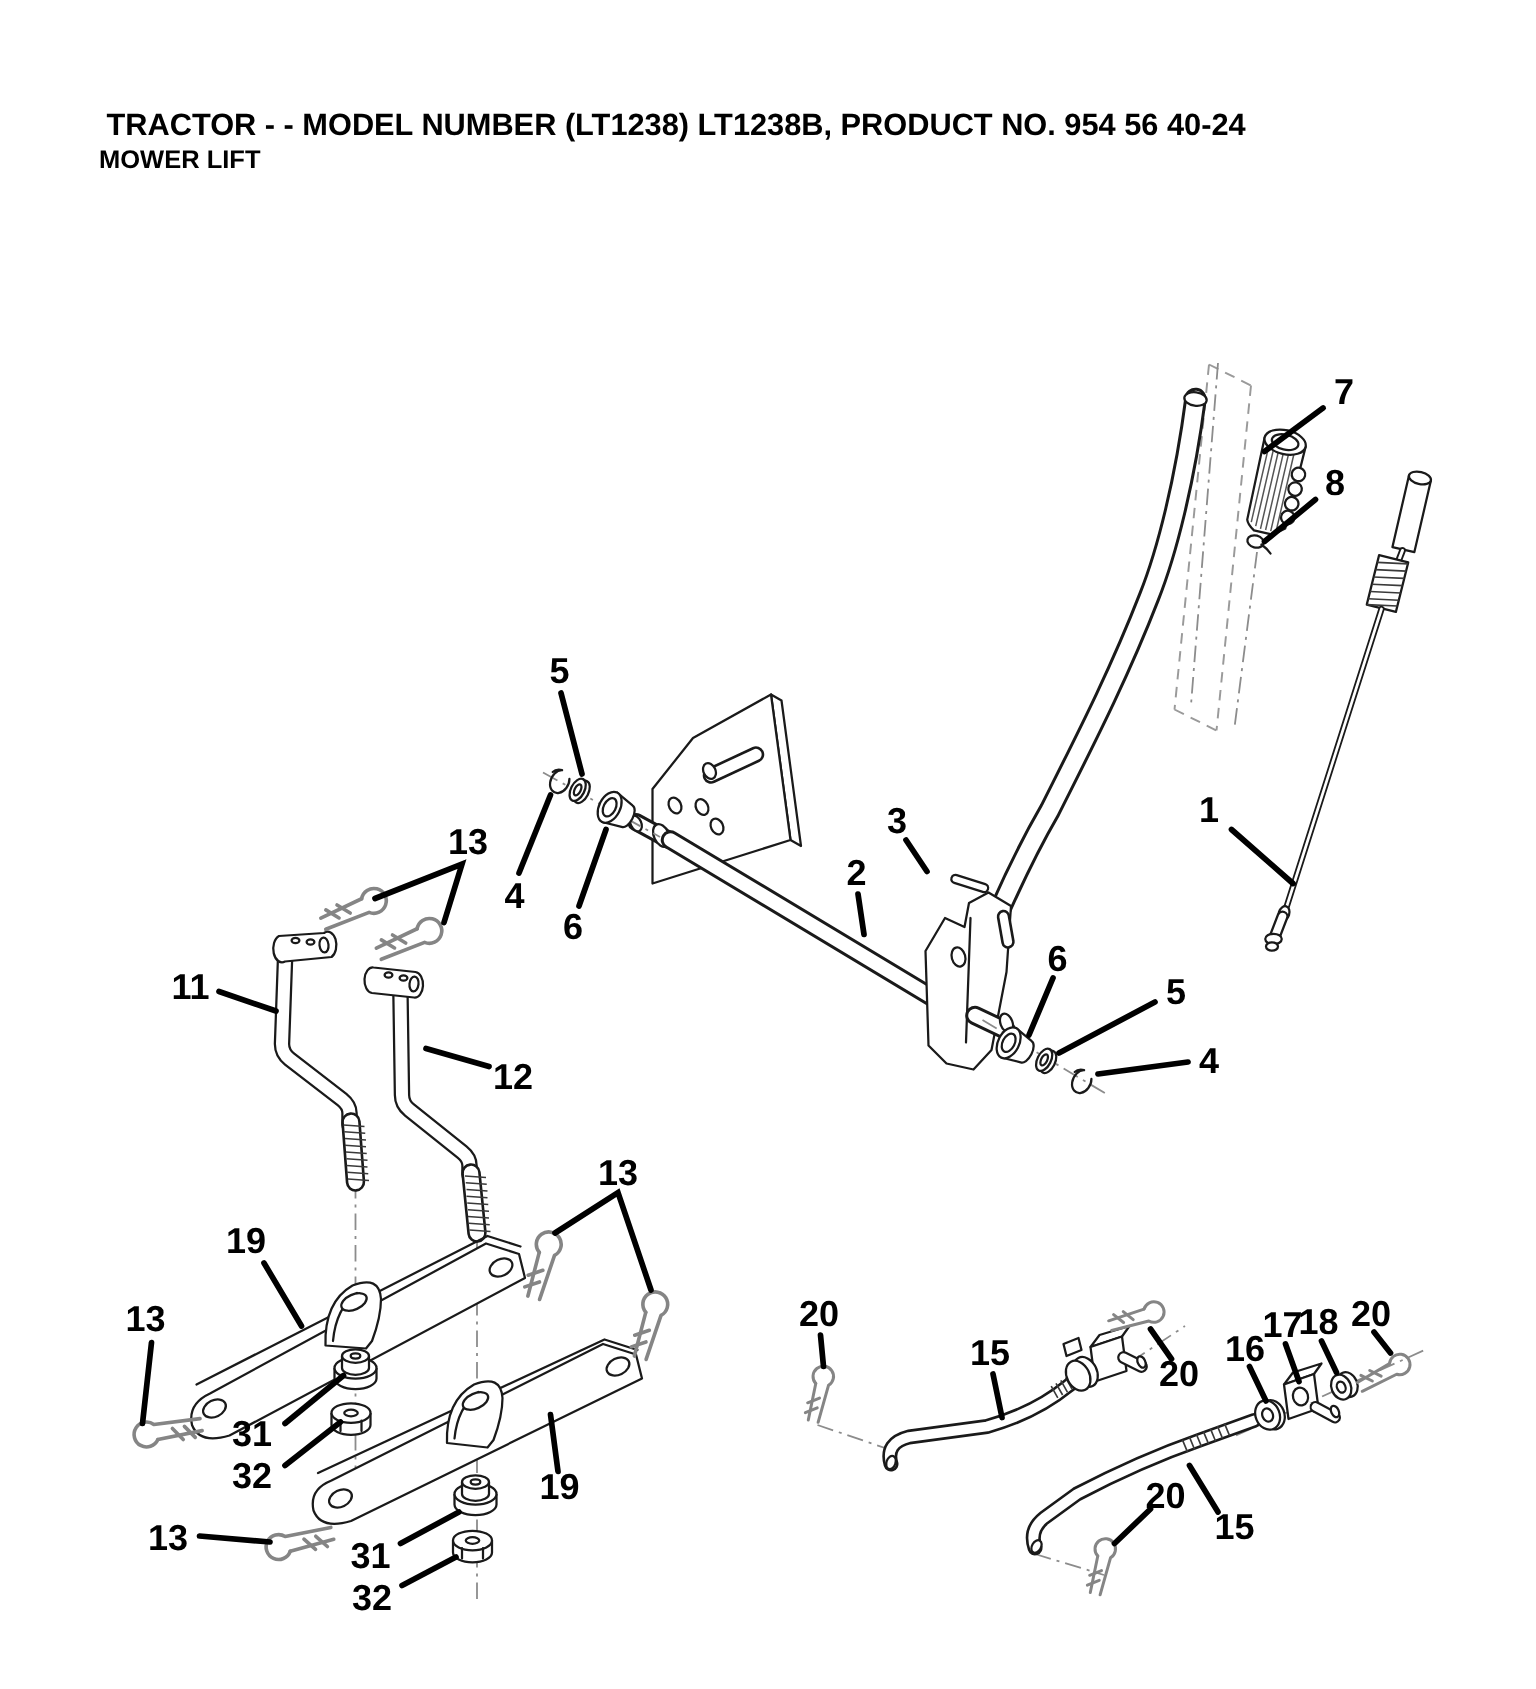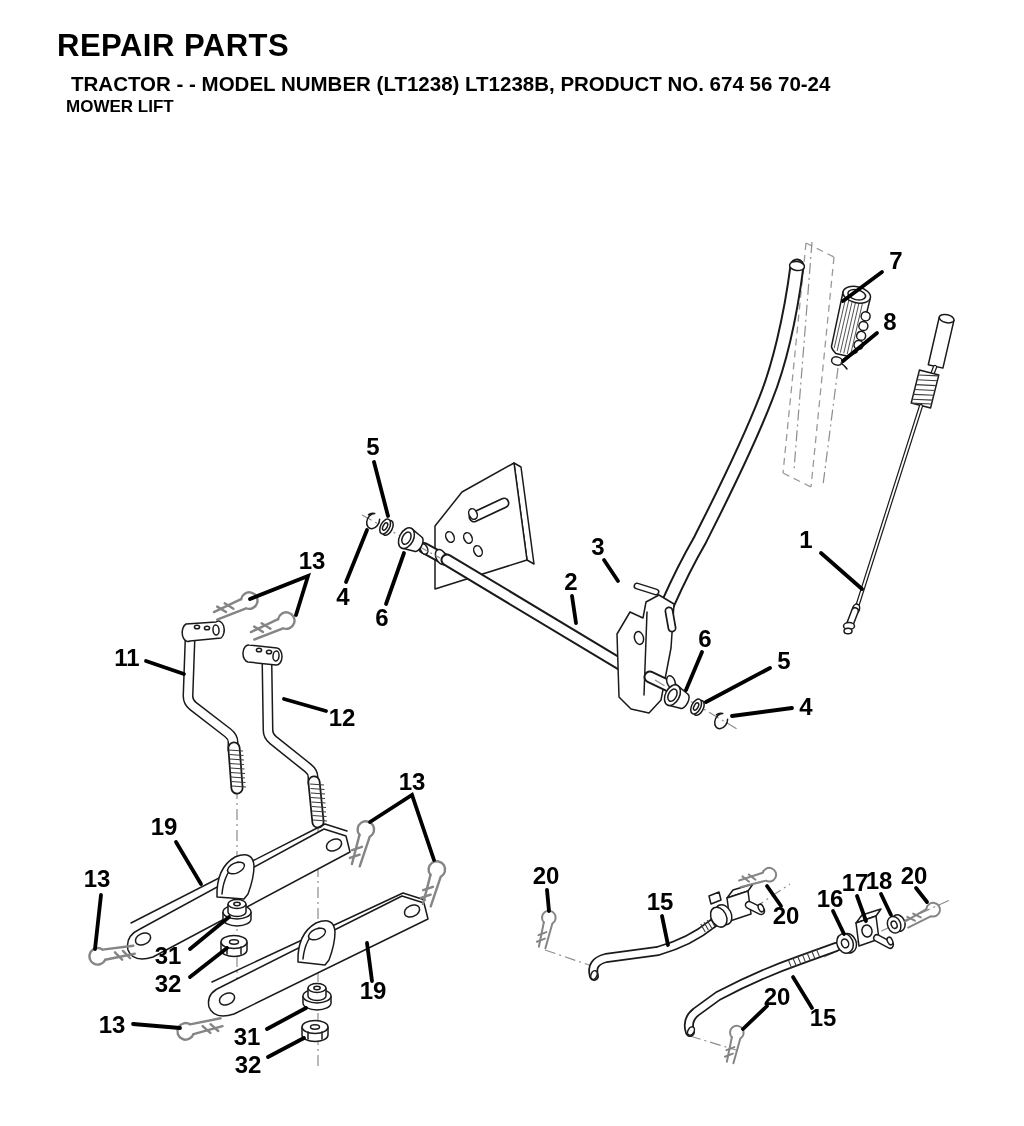--- a/index.html
+++ b/index.html
@@ -21,22 +21,21 @@
   .dash{fill:none;stroke:#9a9a9a;stroke-width:1.3;stroke-dasharray:7 5}
   .clip{fill:none;stroke:#858585;stroke-width:2.1;stroke-linecap:round;stroke-linejoin:round}
   .leader{stroke:#000;stroke-width:3.8;stroke-linecap:round;fill:none}
   .callout{font-family:"Liberation Sans",sans-serif;font-size:24px;font-weight:700;
     fill:#000;text-anchor:middle}
 </style>
 </head>
 <body>
 
 <div class="page">
-  <div class="hdr-title">REPAIR PARTS</div>
-  <div class="hdr-sub">TRACTOR - - MODEL NUMBER (LT1238) LT1238B, PRODUCT NO. 674 56 70-24</div>
+  <div class="hdr-sub">TRACTOR - - MODEL NUMBER (LT1238) LT1238B, PRODUCT NO. 954 56 40-24</div>
   <div class="hdr-sec">MOWER LIFT</div>
 
   <svg width="1024" height="1126" viewBox="0 0 1024 1126">
     <defs>
       <g id="hairpin">
         <path d="M-5,5 A7.2,7.2 0 1 1 4,5.5 L-1,32"></path>
         <path d="M-5,5 L-8,31"></path>
         <path d="M-9.5,19 l8,-4 M-10.5,26 l8,-4"></path>
       </g>
     </defs>

